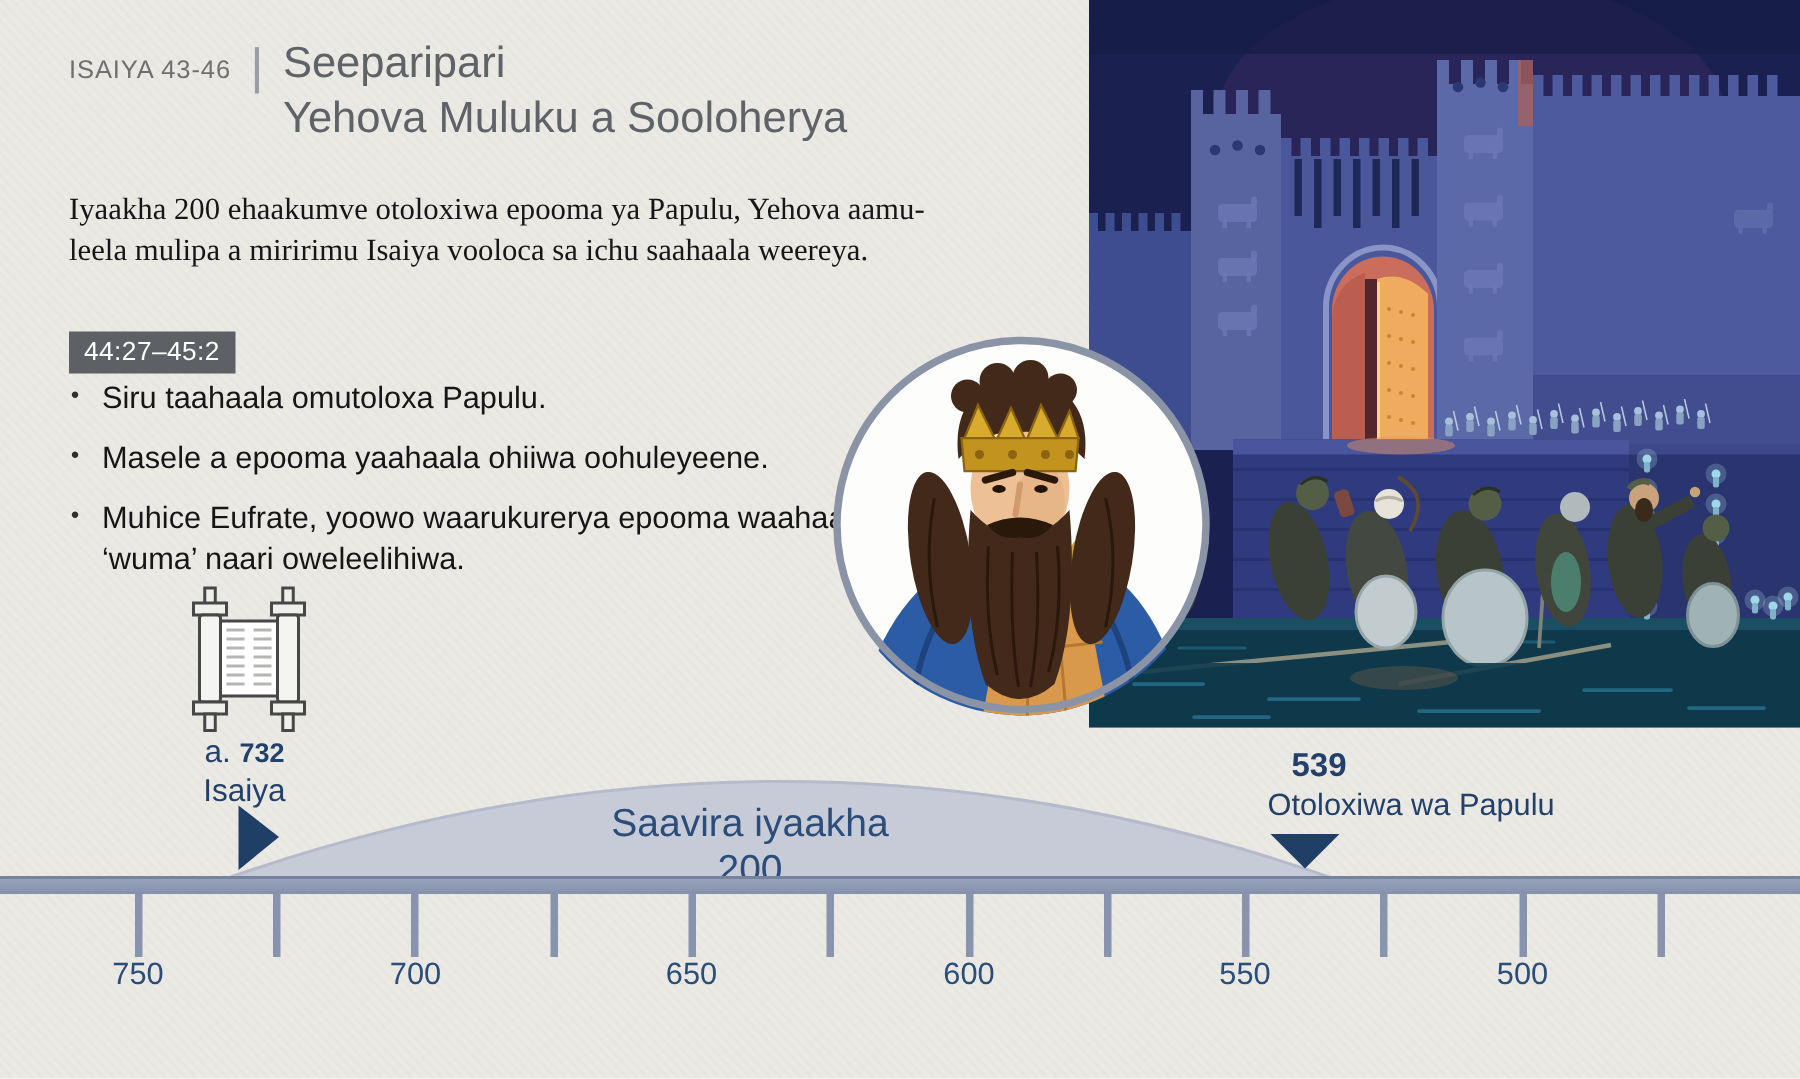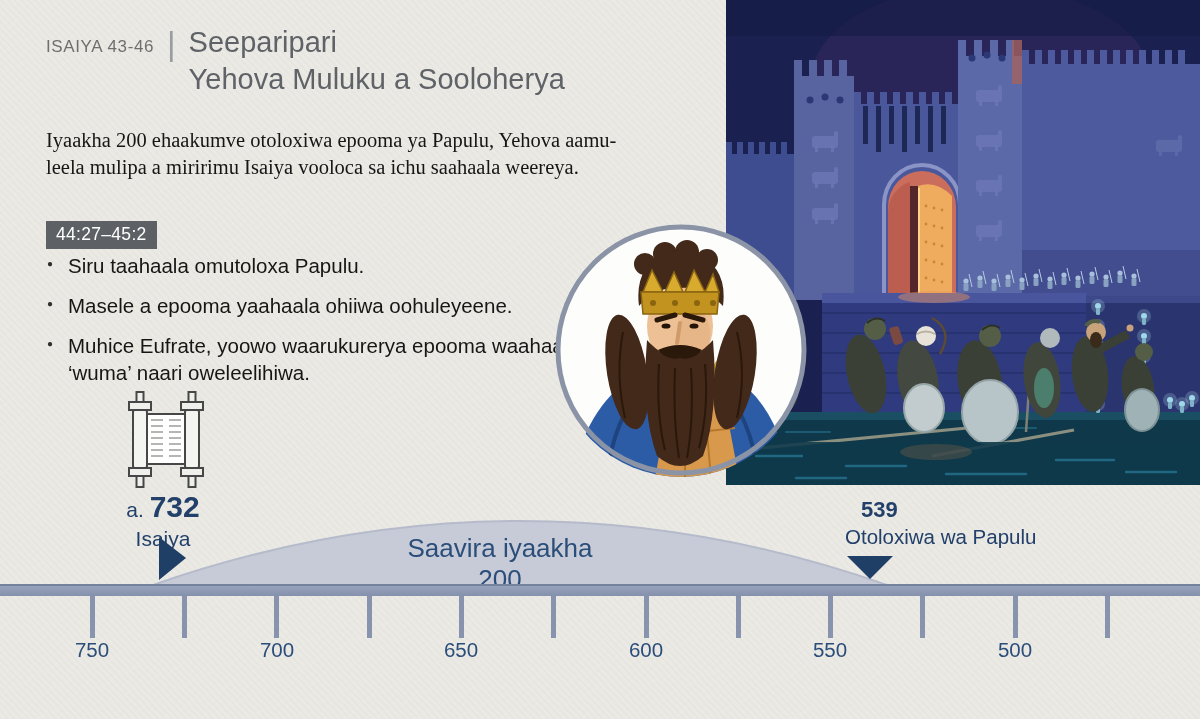--- a/index.html
+++ b/index.html
@@ -21,21 +21,21 @@
   
   .badge{position:absolute;left:46px;top:221px;background:#5d6165;color:#fff;
          font-weight:400;font-size:17.5px;padding:3px 10px 4px;letter-spacing:0.3px;}
   
   .bullets{position:absolute;left:46px;top:252px;width:540px;margin:0;padding:0;list-style:none;}
   .bullets li{position:relative;padding-left:22px;font-size:20.5px;color:#161616;line-height:1.32;margin-bottom:13px;}
   .bullets li::before{content:"●";position:absolute;left:1px;top:5px;font-size:10px;color:#2f2f2f;}
   
   .scroll-wrap{position:absolute;left:118px;top:390px;}
   .event-left{position:absolute;left:93px;top:489px;width:140px;text-align:center;color:#23406b;font-size:21px;line-height:1.22;}
-  .event-left b{font-size:30px;}
+  .event-left b{font-size:18px;}
   .event-right{position:absolute;left:845px;top:496px;color:#23406b;font-size:20.5px;line-height:1.25;}
   .event-right .yr{font-weight:700;font-size:22px;margin-left:16px;}
   .marker-start{position:absolute;left:159px;top:537px;width:0;height:0;
     border-top:21px solid transparent;border-bottom:22px solid transparent;border-left:27px solid #1f3f66;}
   .marker-end{position:absolute;left:847px;top:556px;width:0;height:0;
     border-left:23px solid transparent;border-right:23px solid transparent;border-top:23px solid #1f3f66;}
   
   .arc{position:absolute;left:150px;top:514px;}
   .arc-label{position:absolute;left:385px;top:533px;width:230px;text-align:center;color:#2b4d7a;font-size:26px;}
   .tl-bar{position:absolute;left:0;top:584px;width:1200px;height:12px;

